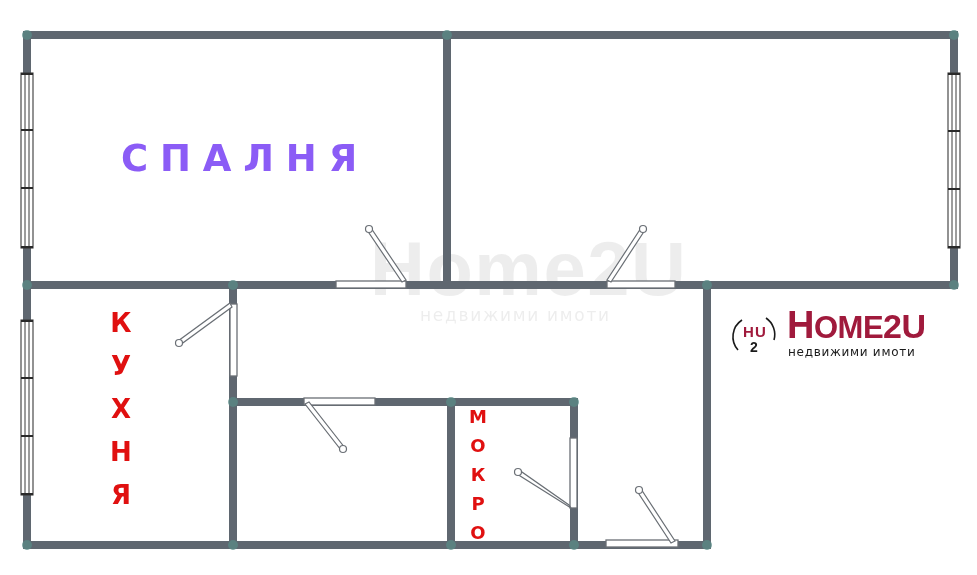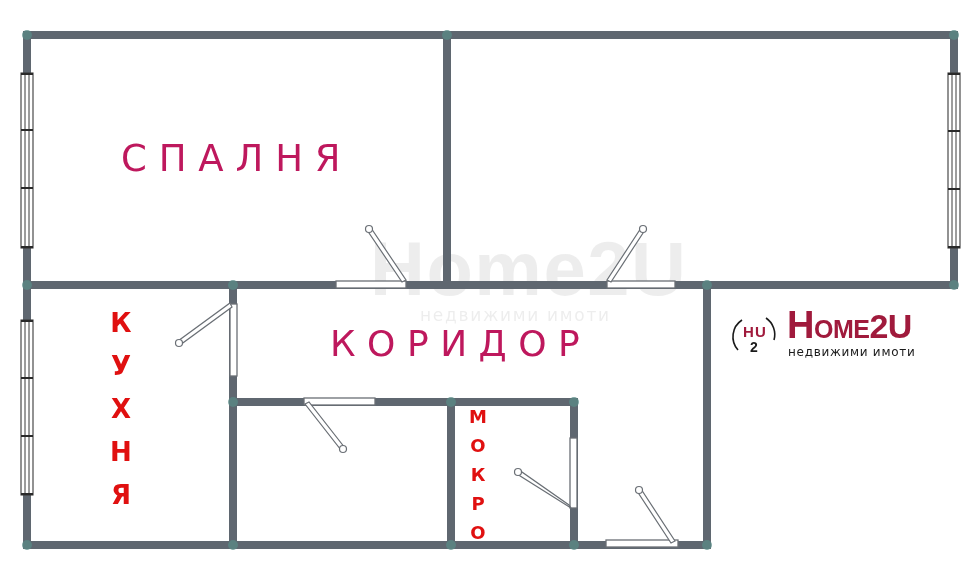--- a/index.html
+++ b/index.html
@@ -25,22 +25,22 @@
     .wall { fill: #5f6770; }
     .joint { fill: #5a8a86; opacity: 0.75; }
     .door-leaf { fill: #ffffff; stroke: #6a6f75; stroke-width: 1.2; }
     .door-gap { fill: #ffffff; stroke: #6a6f75; stroke-width: 1.3; }
     .window { fill: #ffffff; stroke: #3a3a3a; stroke-width: 1.1; }
     .window-line { stroke: #3a3a3a; stroke-width: 1; }
     .window-bar { stroke: #2a2a2a; stroke-width: 2; }
 
     .room-label {
       position: absolute;
-      color: #be185d;
-      font-weight: normal;
+      color: #8b5cf6;
+      font-weight: bold;
       white-space: nowrap;
       letter-spacing: 0.32em;
       line-height: 1;
     }
     #lbl-bedroom { left: 121px; top: 140px; font-size: 37px; }
     #lbl-living { left: 504px; top: 140px; font-size: 37px; }
     #lbl-corridor { left: 330px; top: 326px; font-size: 36px; }
     #lbl-wc { left: 300px; top: 469px; font-size: 37px; letter-spacing: 0.3em; }
 
     .vertical-label {
@@ -105,21 +105,21 @@
       top: 6px;
       font-family: "Liberation Sans", sans-serif;
       font-weight: bold;
       color: #a01a3c;
       font-size: 34px;
       letter-spacing: -0.5px;
       line-height: 1;
       white-space: nowrap;
     }
     #logo-word .big-h { font-size: 38px; }
-    #logo-word .small-ome { font-size: 25px; }
+    #logo-word .small-ome { font-size: 31px; }
     #logo-tagline {
       position: absolute;
       left: 58px;
       top: 45px;
       font-family: "DejaVu Sans", sans-serif;
       font-size: 12px;
       color: #1a1a1a;
       letter-spacing: 0.06em;
       white-space: nowrap;
     }
@@ -243,21 +243,20 @@
     </g>
 
     <g>
       <rect class="door-gap" x="606" y="540" width="72" height="7"></rect>
       <polygon class="door-leaf" points="675,541 671,543 637,491 641,489"></polygon>
       <circle class="door-leaf" cx="639" cy="490" r="3.5"></circle>
     </g>
   </svg>
 
   <div id="lbl-bedroom" class="room-label">СПАЛНЯ</div>
-  <div id="lbl-corridor" class="room-label">КОРИДОР</div>
 
   <div id="lbl-kitchen" class="vertical-label">
     <span>К</span>
     <span>У</span>
     <span>Х</span>
     <span>Н</span>
     <span>Я</span>
   </div>
 
   <div id="lbl-wet" class="vertical-label">

